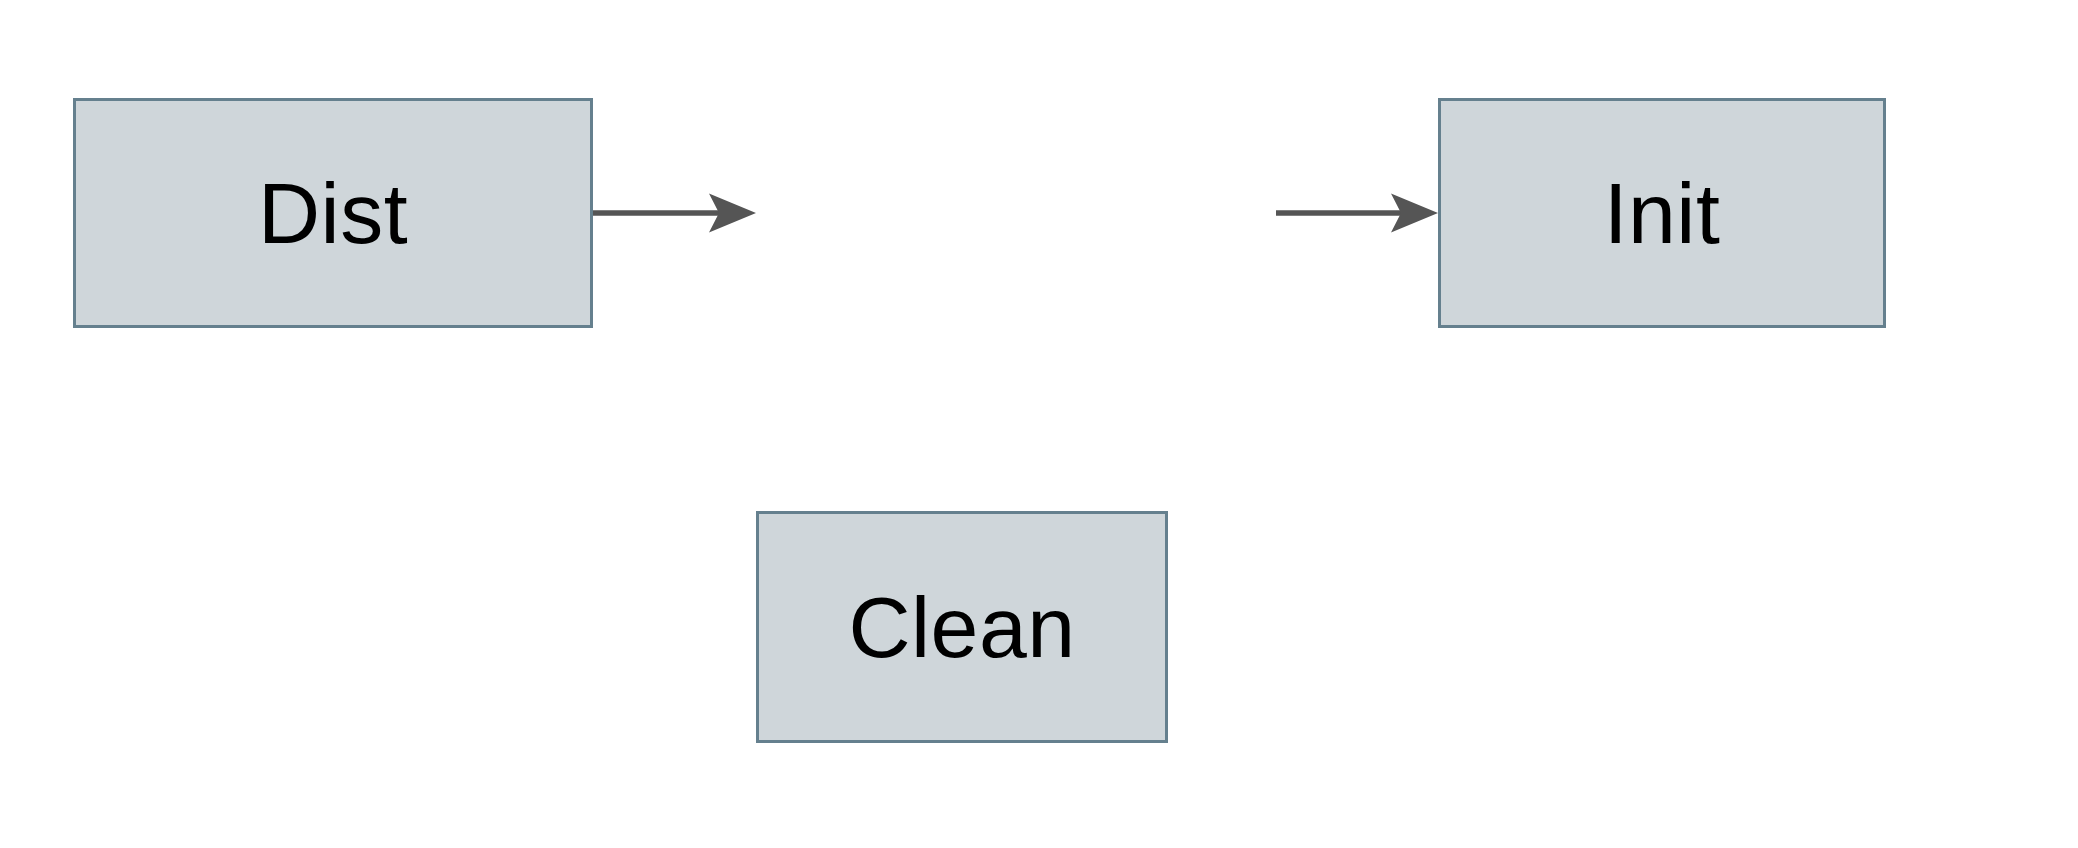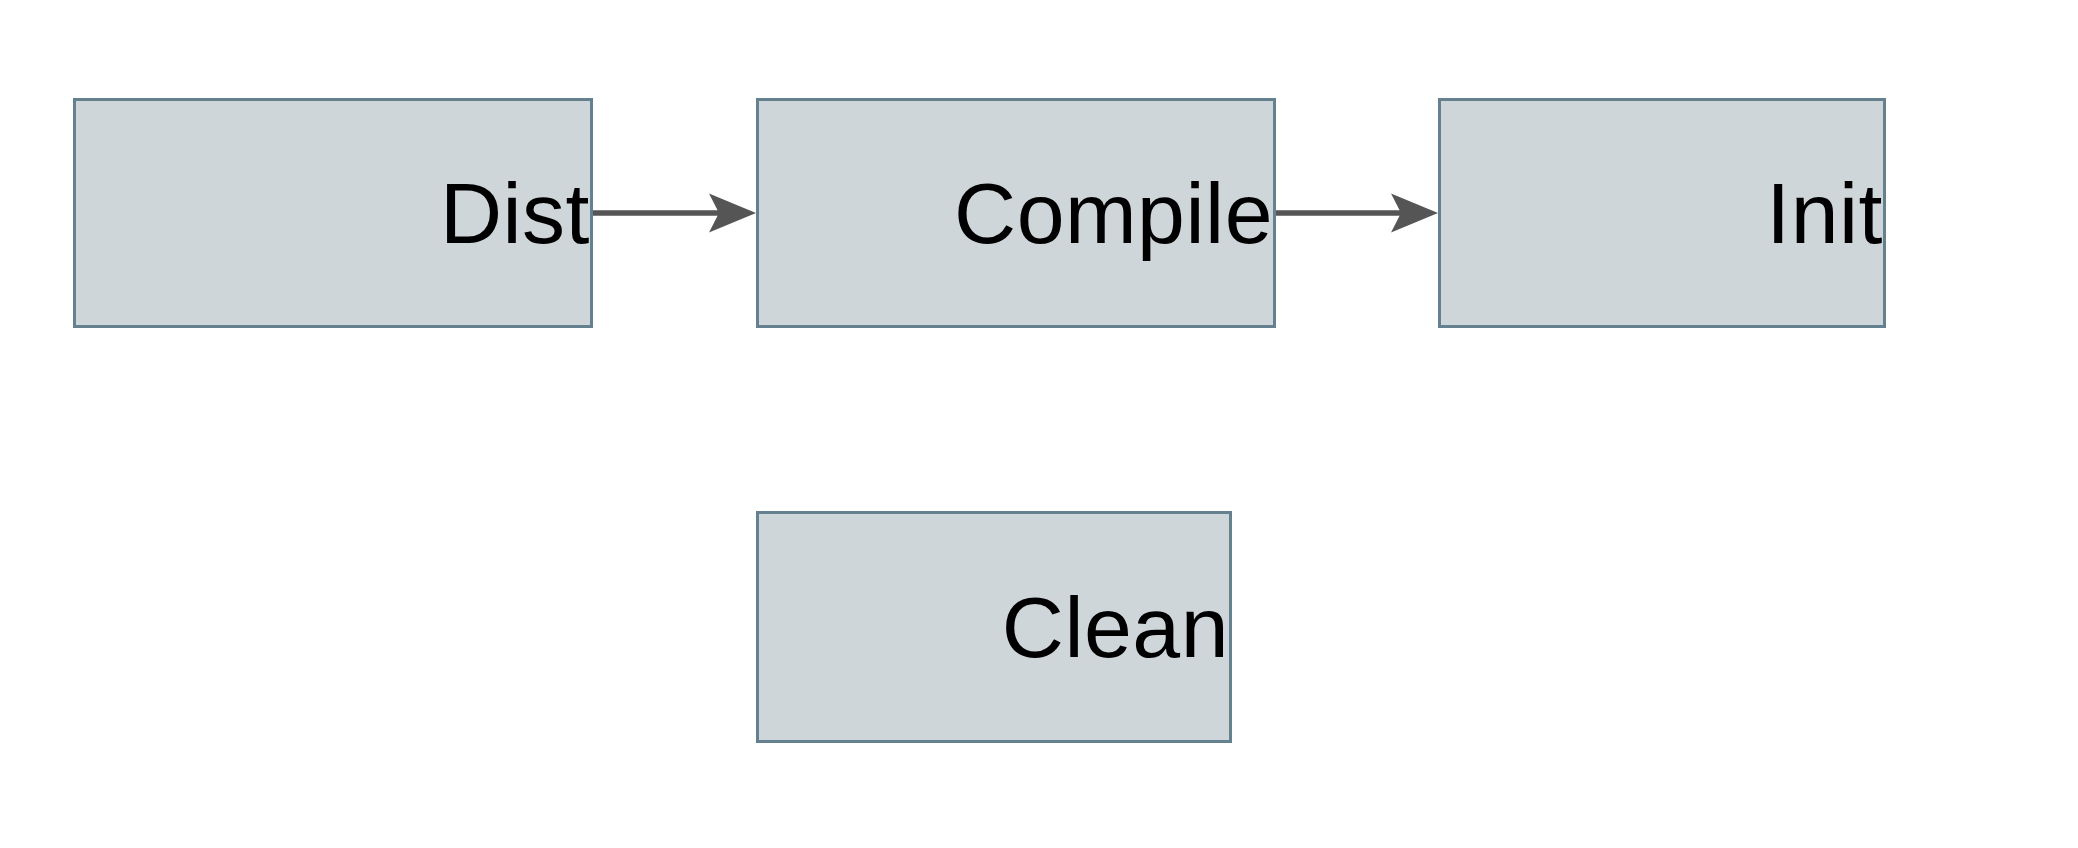--- a/index.html
+++ b/index.html
@@ -31,33 +31,33 @@
     fill: var(--arrow, #555555);
     stroke: none;
   }
   .node {
     position: absolute;
     box-sizing: border-box;
     background: var(--node-fill, #cfd6da);
     border: 3px solid var(--node-border, #65808e);
     display: flex;
     align-items: center;
-    justify-content: flex-end;
+    justify-content: center;
   }
   .node-label {
     font-size: 86px;
     line-height: 1;
     color: var(--label-text, #000000);
     white-space: nowrap;
     letter-spacing: 0.5px;
   }
   .node-dist    { left: 73px;   top: 98px;  width: 520px; height: 230px; }
   .node-compile { left: 756px;  top: 98px;  width: 520px; height: 230px; }
   .node-init    { left: 1438px; top: 98px;  width: 448px; height: 230px; }
-  .node-clean   { left: 756px;  top: 511px; width: 476px; height: 232px; }
+  .node-clean   { left: 756px;  top: 511px; width: 412px; height: 232px; }
 </style>
 </head>
 <body>
 
 <div class="canvas">
 
   <svg class="edges" viewBox="0 0 2078 848" xmlns="http://www.w3.org/2000/svg">
     <g>
       <line class="edge-line" x1="593" y1="213" x2="722" y2="213"></line>
       <polygon class="edge-head" points="756,213 709,193.5 719,213 709,232.5"></polygon>
@@ -65,23 +65,20 @@
     <g>
       <line class="edge-line" x1="1276" y1="213" x2="1404" y2="213"></line>
       <polygon class="edge-head" points="1438,213 1391,193.5 1401,213 1391,232.5"></polygon>
     </g>
   </svg>
 
   <div class="node node-dist">
     <span class="node-label">Dist</span>
   </div>
 
-  <div class="node node-compile">
-    <span class="node-label">Compile</span>
-  </div>
 
   <div class="node node-init">
     <span class="node-label">Init</span>
   </div>
 
   <div class="node node-clean">
     <span class="node-label">Clean</span>
   </div>
 
 </div>

